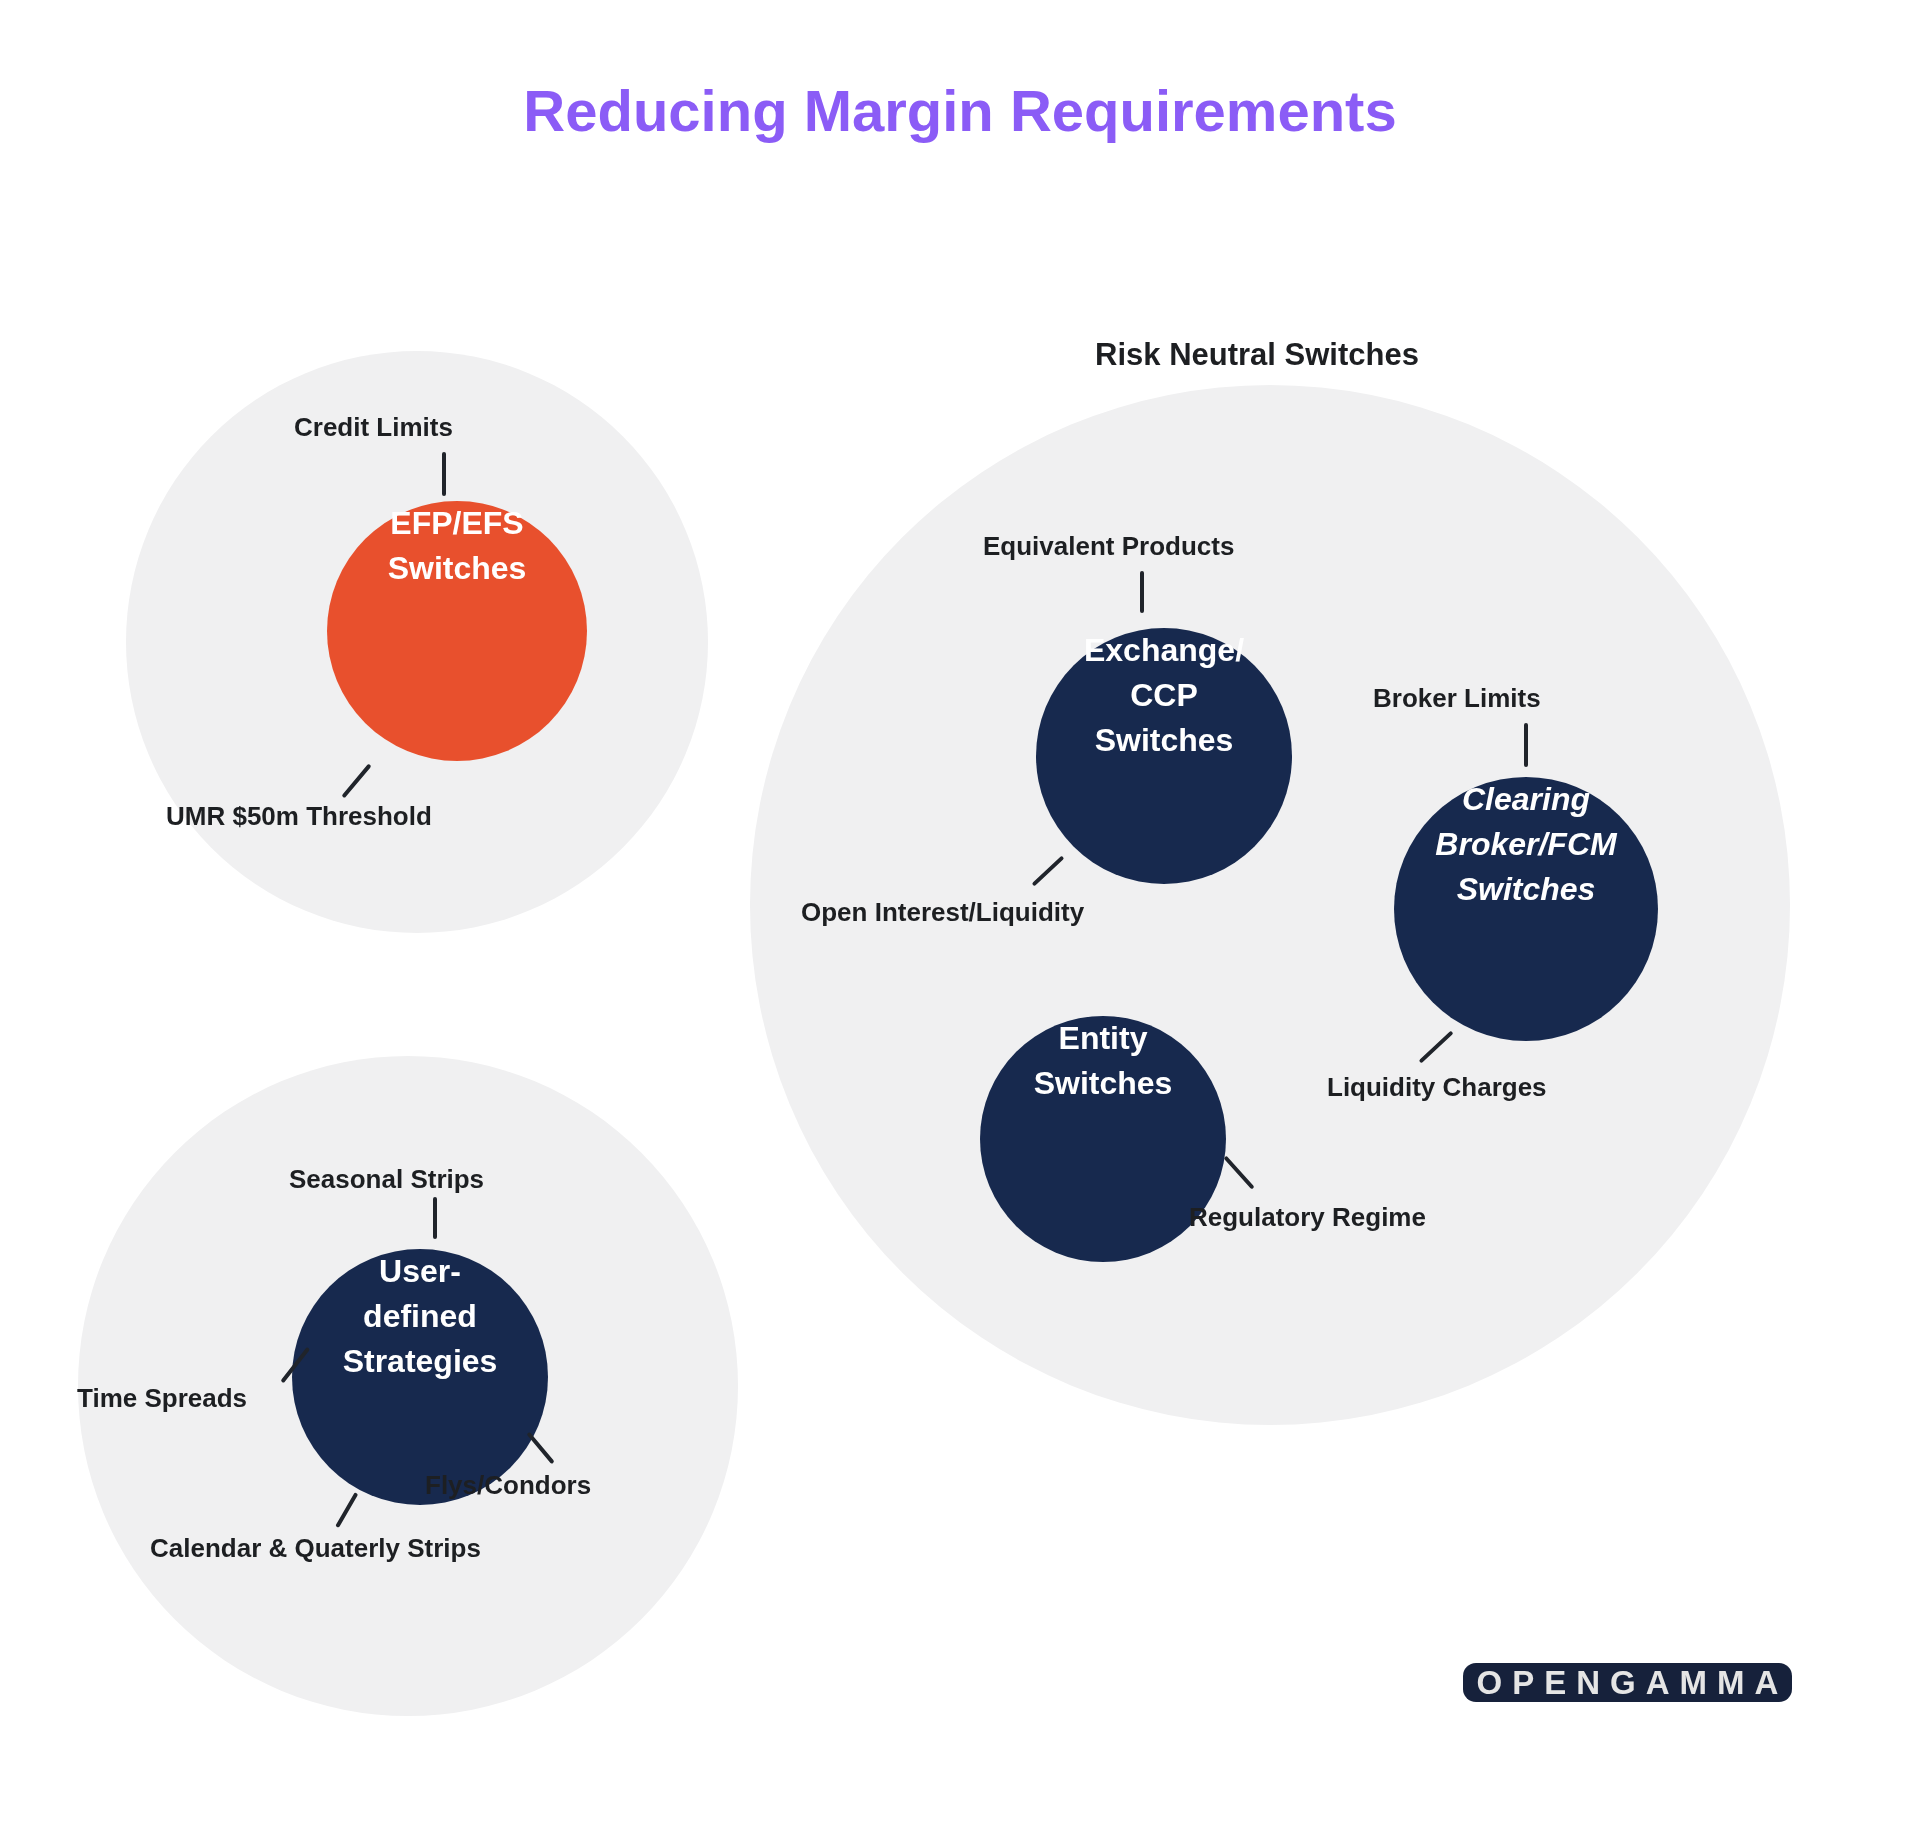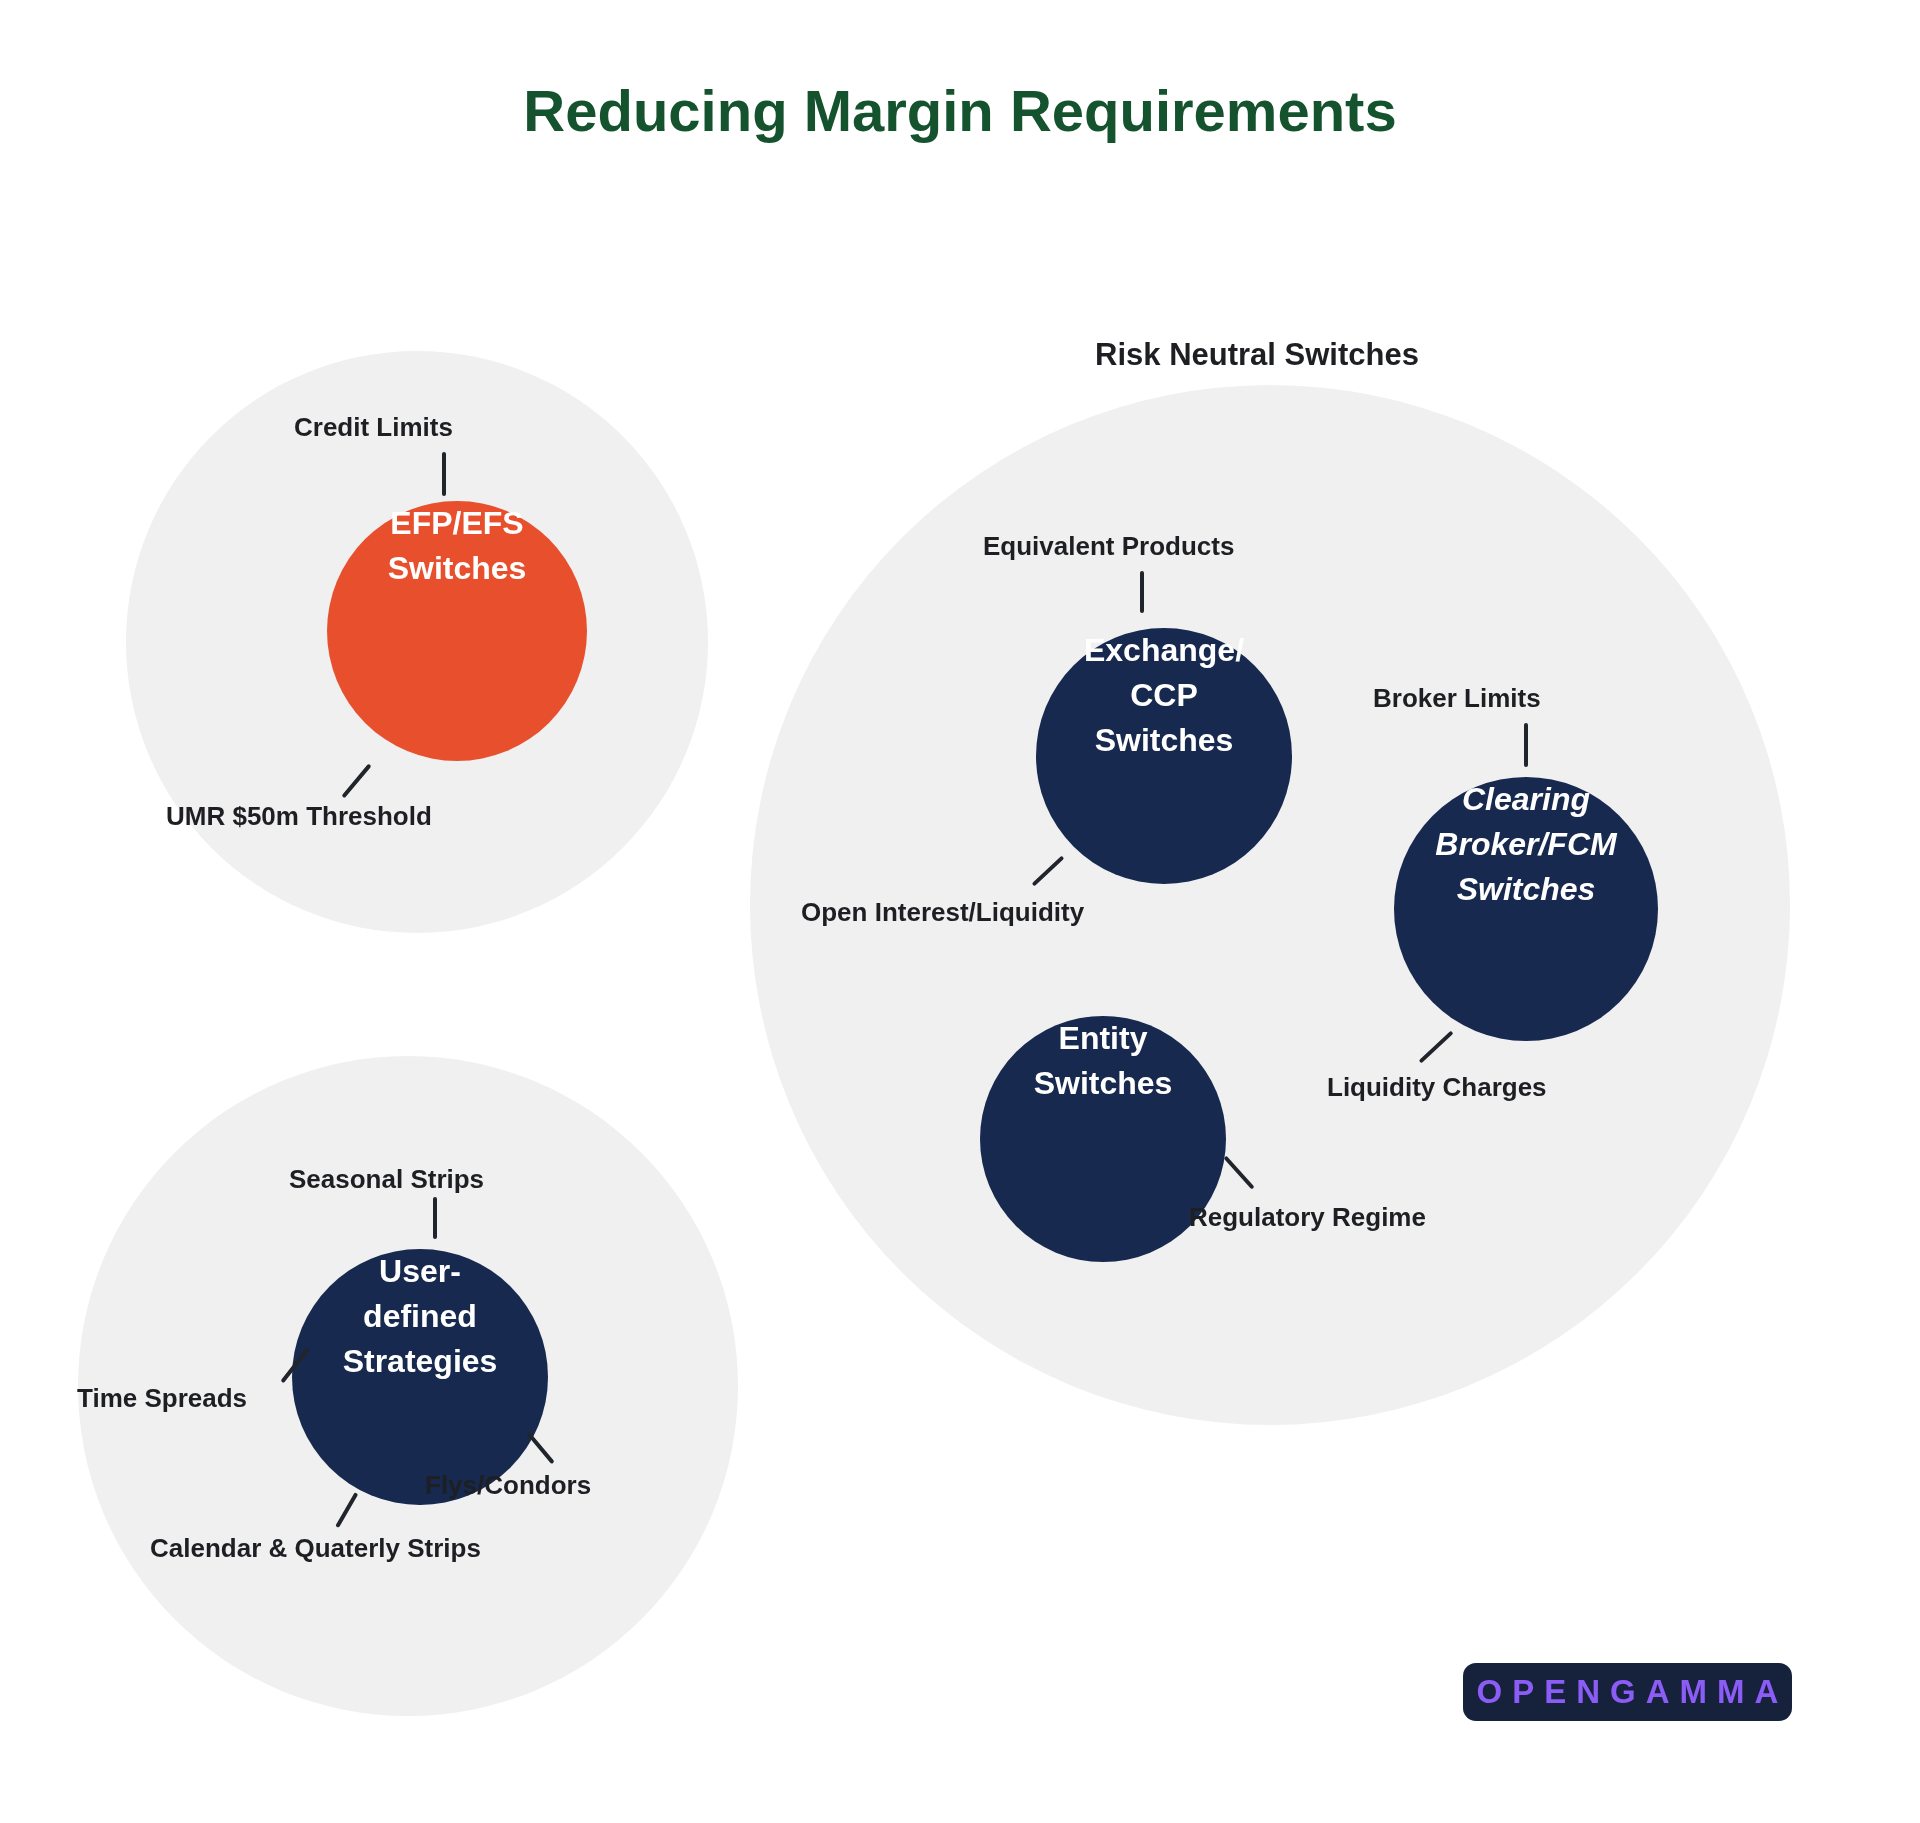--- a/index.html
+++ b/index.html
@@ -4,39 +4,39 @@
 <style>
   html,body{margin:0;padding:0;background:#ffffff;}
   .canvas{
     position:relative;width:1920px;height:1823px;overflow:hidden;
     background:var(--background,#ffffff);
     font-family:"Liberation Sans",sans-serif;
     color:var(--text,#1d1f22);
   }
   .title{
     position:absolute;left:0;top:81px;width:1920px;text-align:center;
-    font-size:58px;font-weight:700;line-height:1.05;color:#14532d;
+    font-size:58px;font-weight:700;line-height:1.05;color:#8b5cf6;
   }
   .gcircle{position:absolute;border-radius:50%;background:var(--circle_bg,#f0f0f1);}
   .heading{position:absolute;font-size:31px;font-weight:700;text-align:center;line-height:36px;}
   .lbl{position:absolute;font-size:26px;font-weight:600;line-height:32px;white-space:nowrap;}
   .node{
     position:absolute;border-radius:50%;display:flex;flex-direction:column;
     align-items:center;justify-content:flex-start;color:#ffffff;
     font-size:32px;font-weight:700;line-height:45px;text-align:center;
   }
   .node.orange{background:var(--orange,#e8502d);}
   .node.navy{background:var(--navy,#17294e);}
   .vline{position:absolute;width:4px;background:var(--line,#20242b);border-radius:2px;}
   .dline{position:absolute;height:4px;background:var(--line,#20242b);border-radius:2px;transform-origin:0 50%;}
   .logo{
-    position:absolute;left:1463px;top:1663px;width:329px;height:58px;
+    position:absolute;left:1463px;top:1663px;width:329px;height:39px;
     background:var(--logo_bg,#16213b);border-radius:13px;
     display:flex;align-items:center;justify-content:center;
-    color:#8b5cf6;font-size:33px;font-weight:700;letter-spacing:10px;text-indent:10px;
+    color:#e5e5e5;font-size:33px;font-weight:700;letter-spacing:10px;text-indent:10px;
   }
 </style>
 </head>
 <body>
 
 <div class="canvas">
 
   <div class="title">Reducing Margin Requirements</div>
 
 

